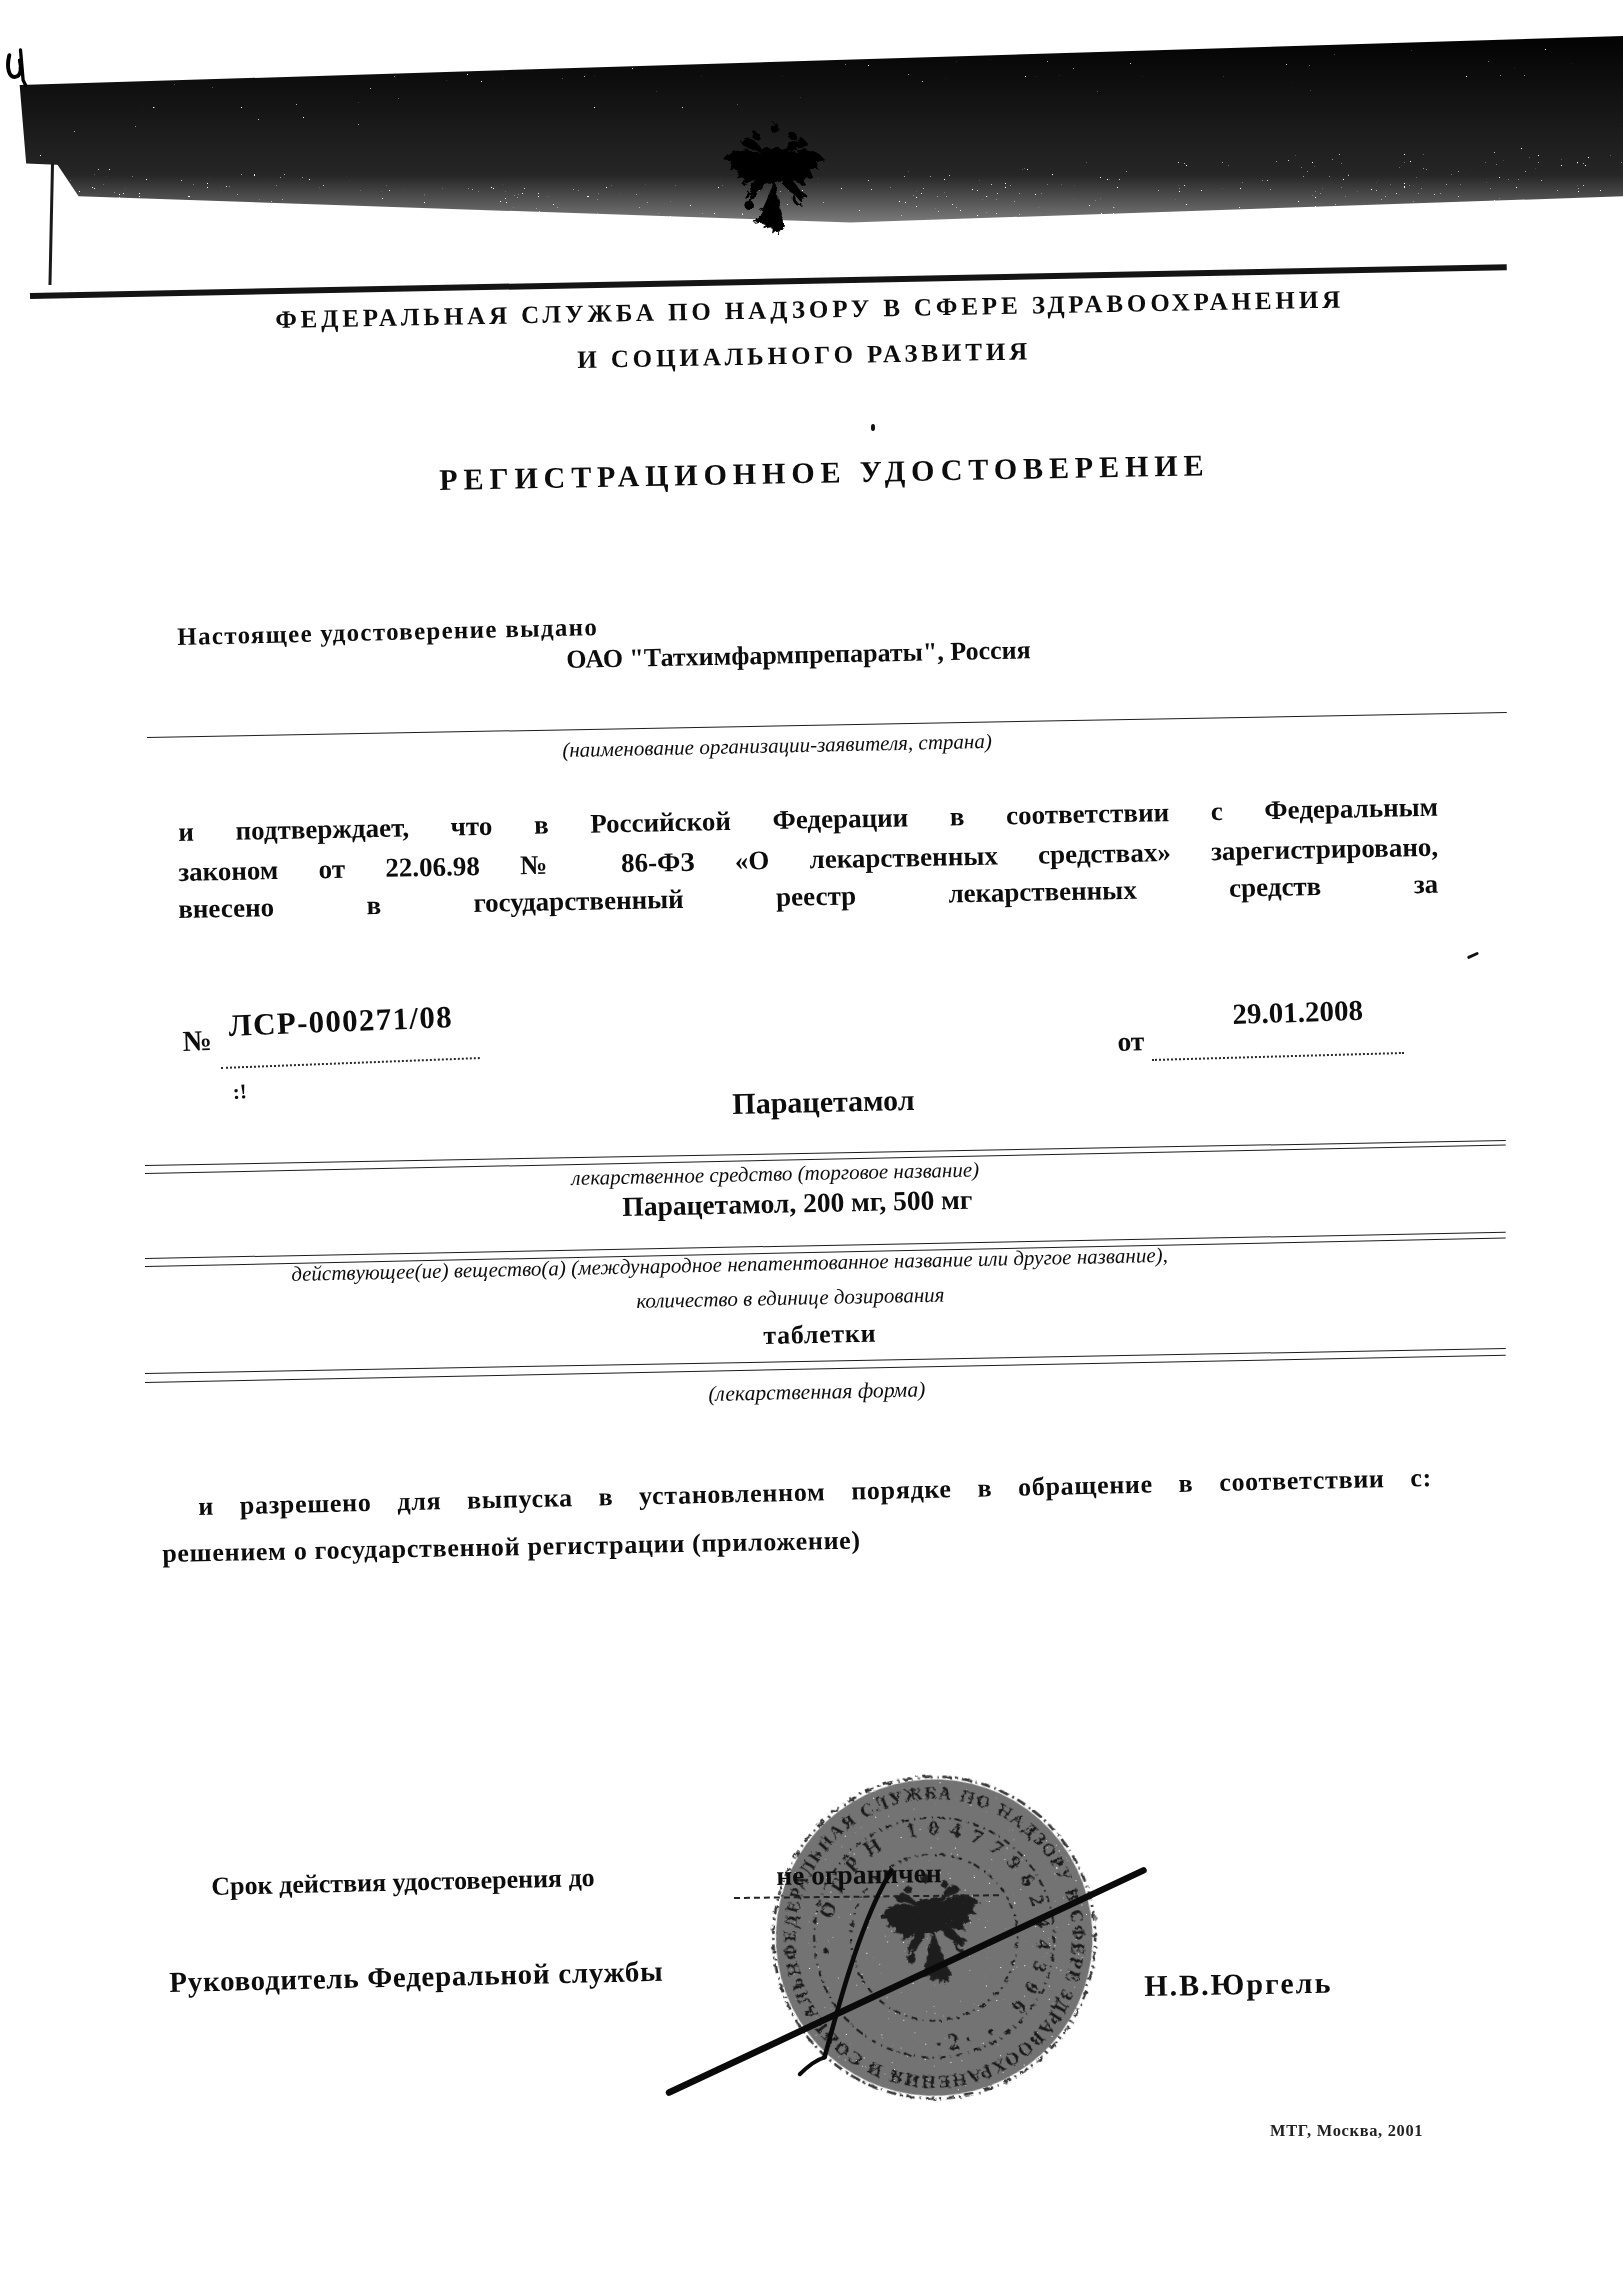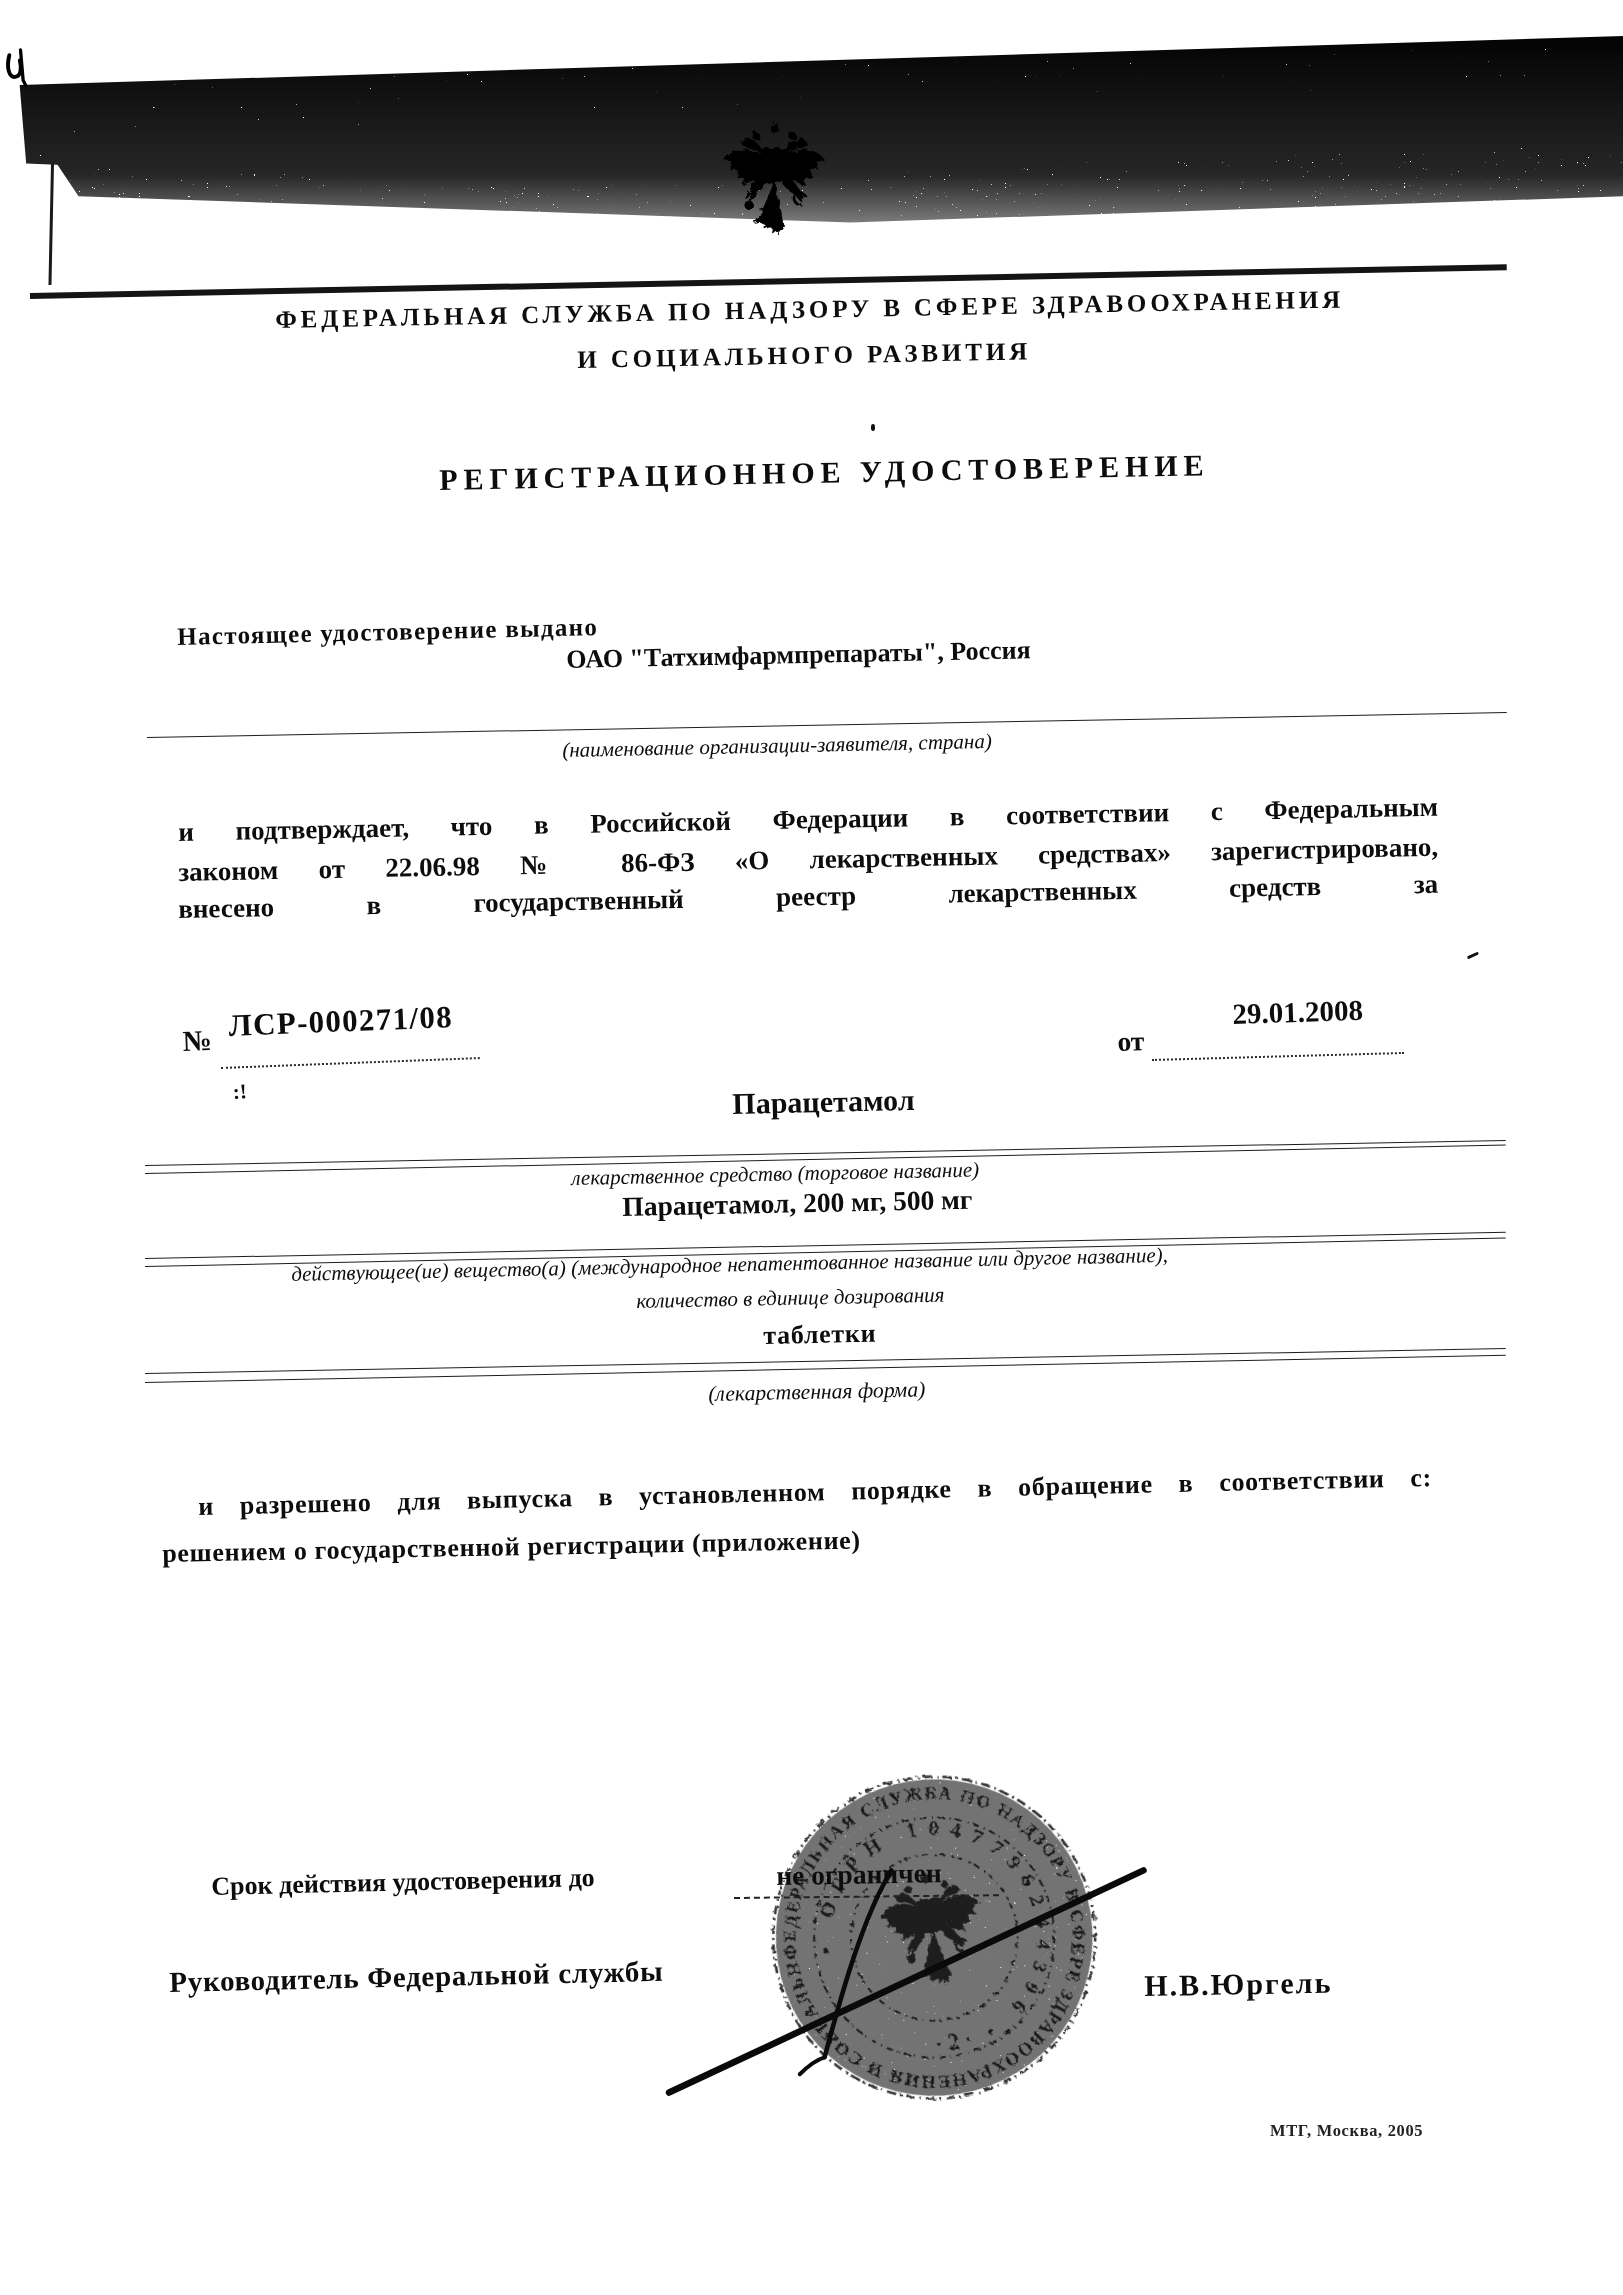--- a/index.html
+++ b/index.html
@@ -167,16 +167,16 @@
 
   <div class="abs b" style="left:169px;top:1966px;font-size:29px;letter-spacing:0.7px;transform:rotate(-1.3deg)">Руководитель Федеральной службы</div>
   <div class="abs b" style="left:1144px;top:1969px;font-size:30px;letter-spacing:2px;transform:rotate(-1deg)">Н.В.Юргель</div>
 
   <svg class="abs" style="left:628px;top:1839px" width="550" height="281" viewBox="0 0 840 430">
     <path d="M62,388 L788,48" fill="none" stroke="#0a0a0a" stroke-width="10" stroke-linecap="round"></path>
     <path d="M300,334 C322,252 352,142 390,70 L402,48" fill="none" stroke="#0a0a0a" stroke-width="7" stroke-linecap="round"></path>
     <path d="M262,360 C276,346 286,338 300,334" fill="none" stroke="#0a0a0a" stroke-width="6" stroke-linecap="round"></path>
   </svg>
 
-  <div class="abs b" style="left:1270px;top:2121px;font-size:16.4px;letter-spacing:0.7px;color:#222">МТГ, Москва, 2005</div>
+  <div class="abs b" style="left:1270px;top:2121px;font-size:16.4px;letter-spacing:0.7px;color:#222">МТГ, Москва, 2001</div>
 
 </div>
 
 
 </body></html>

